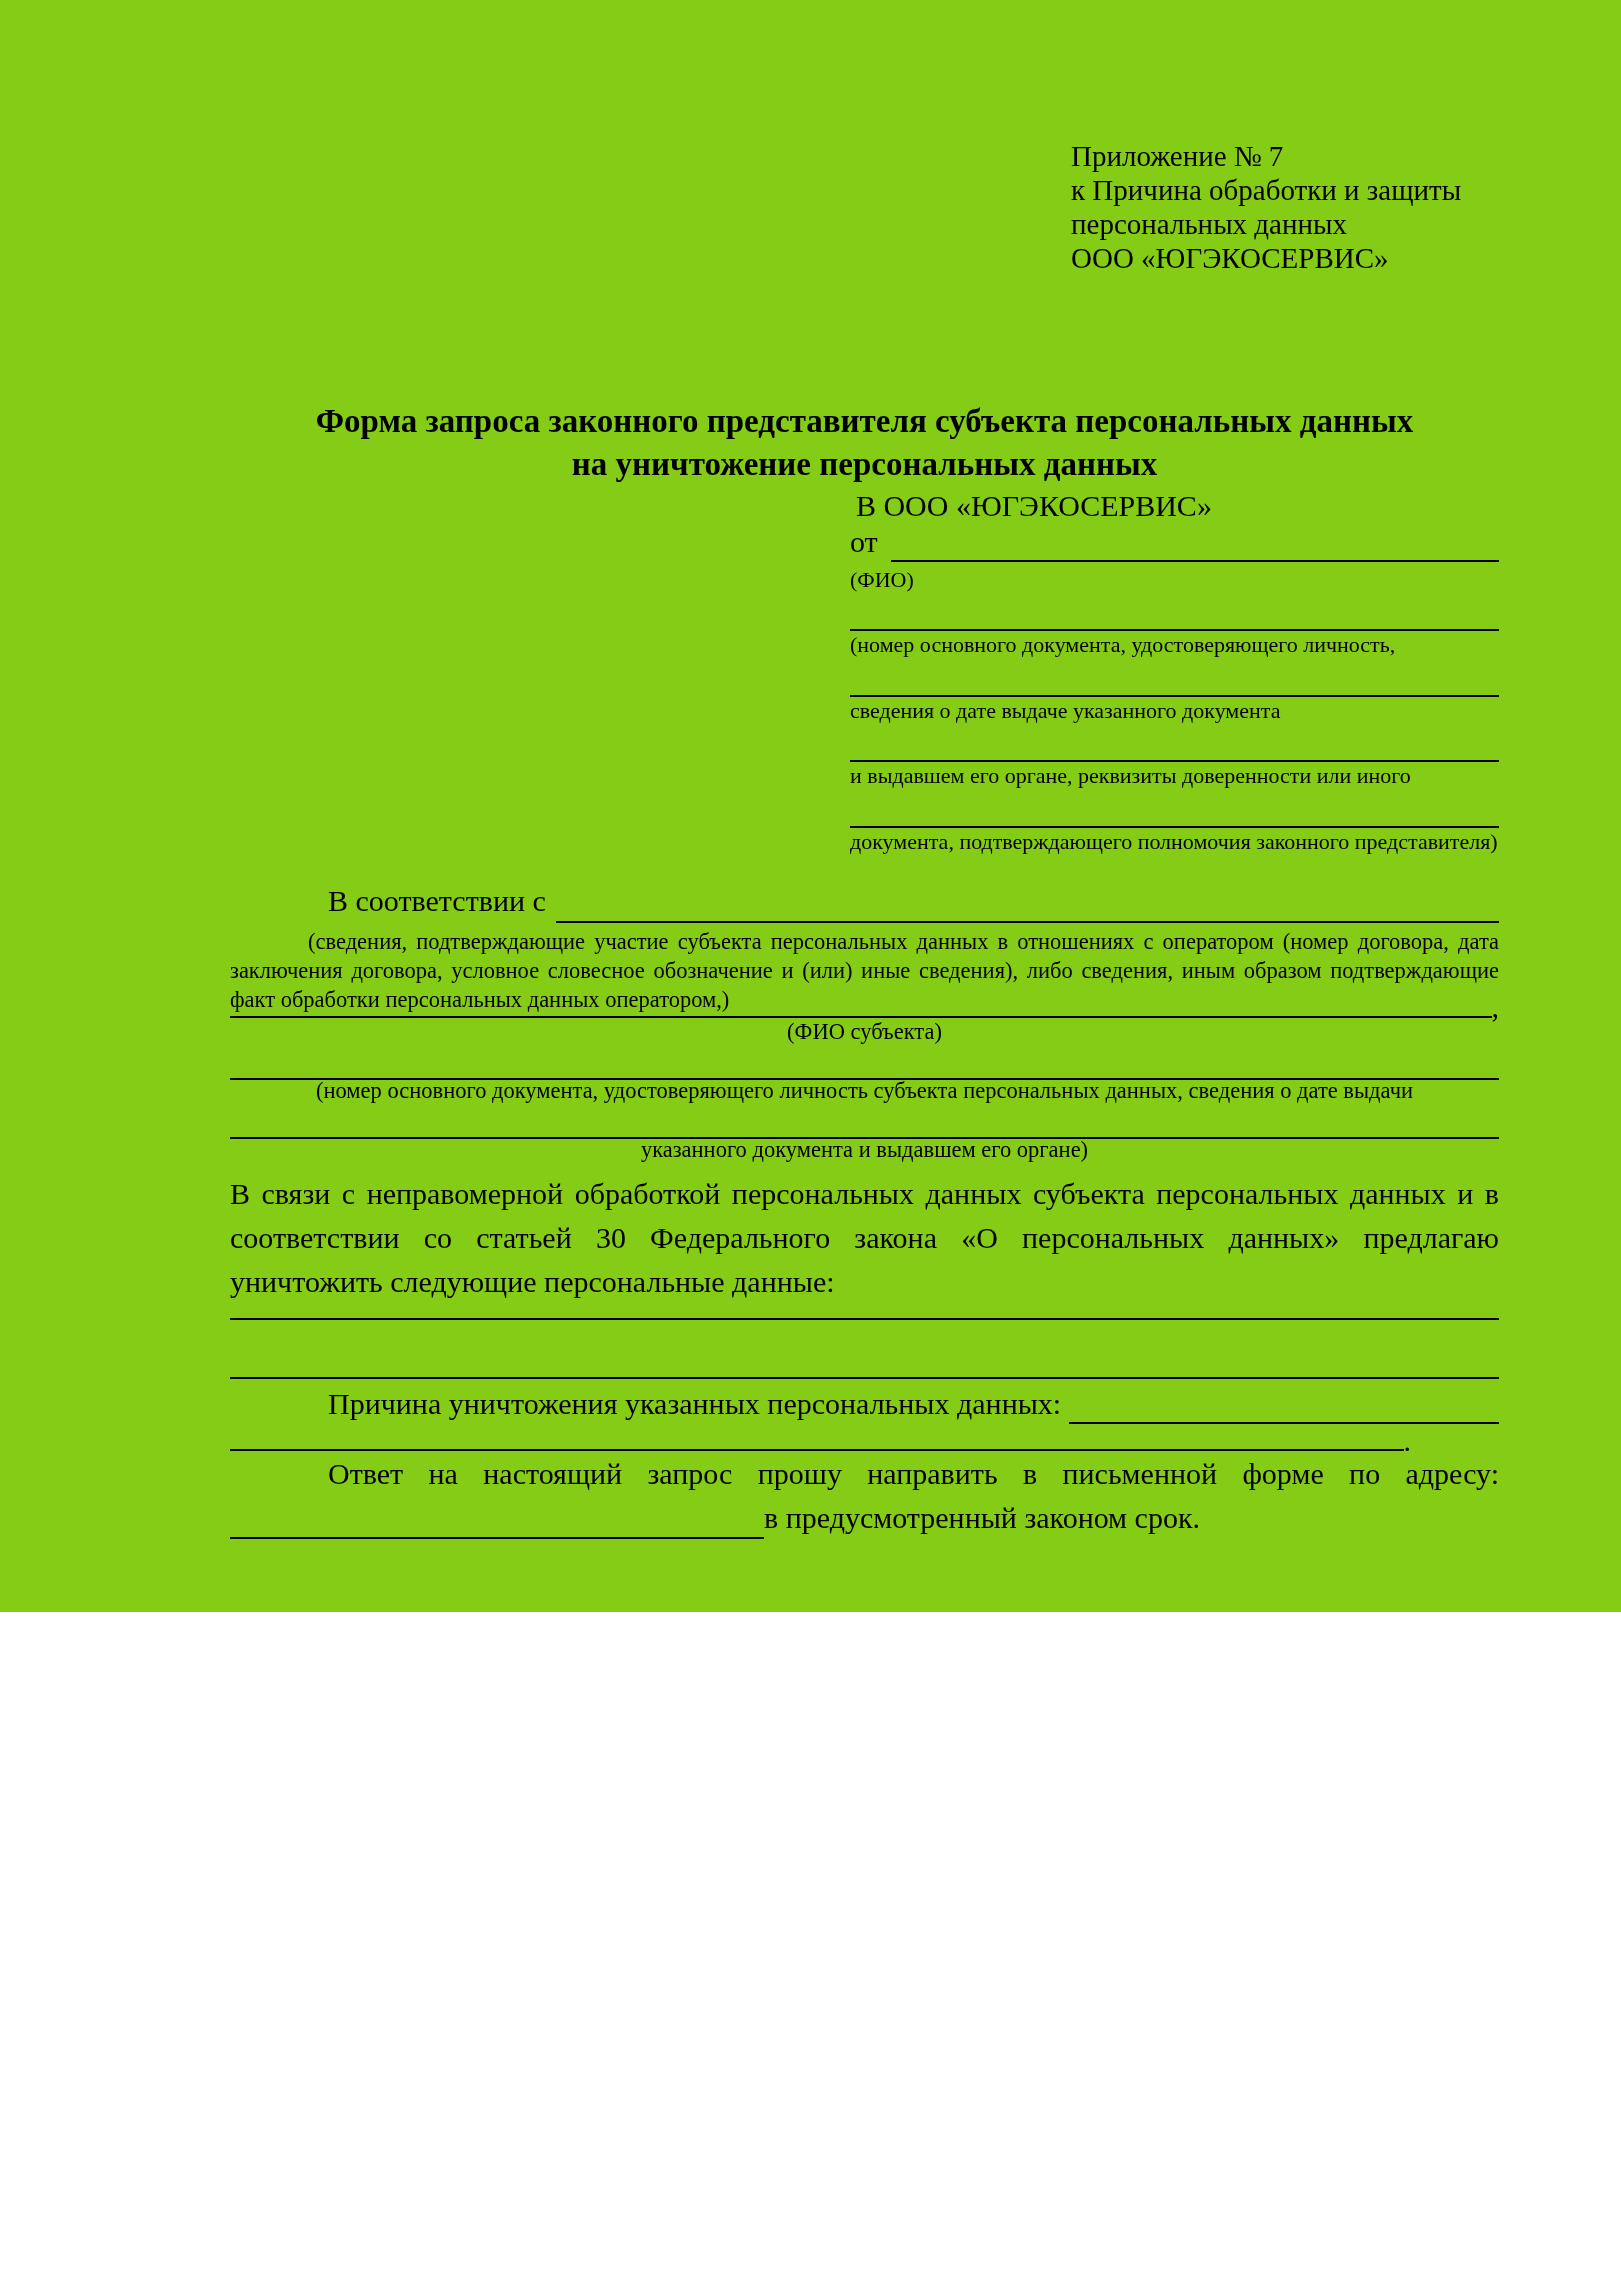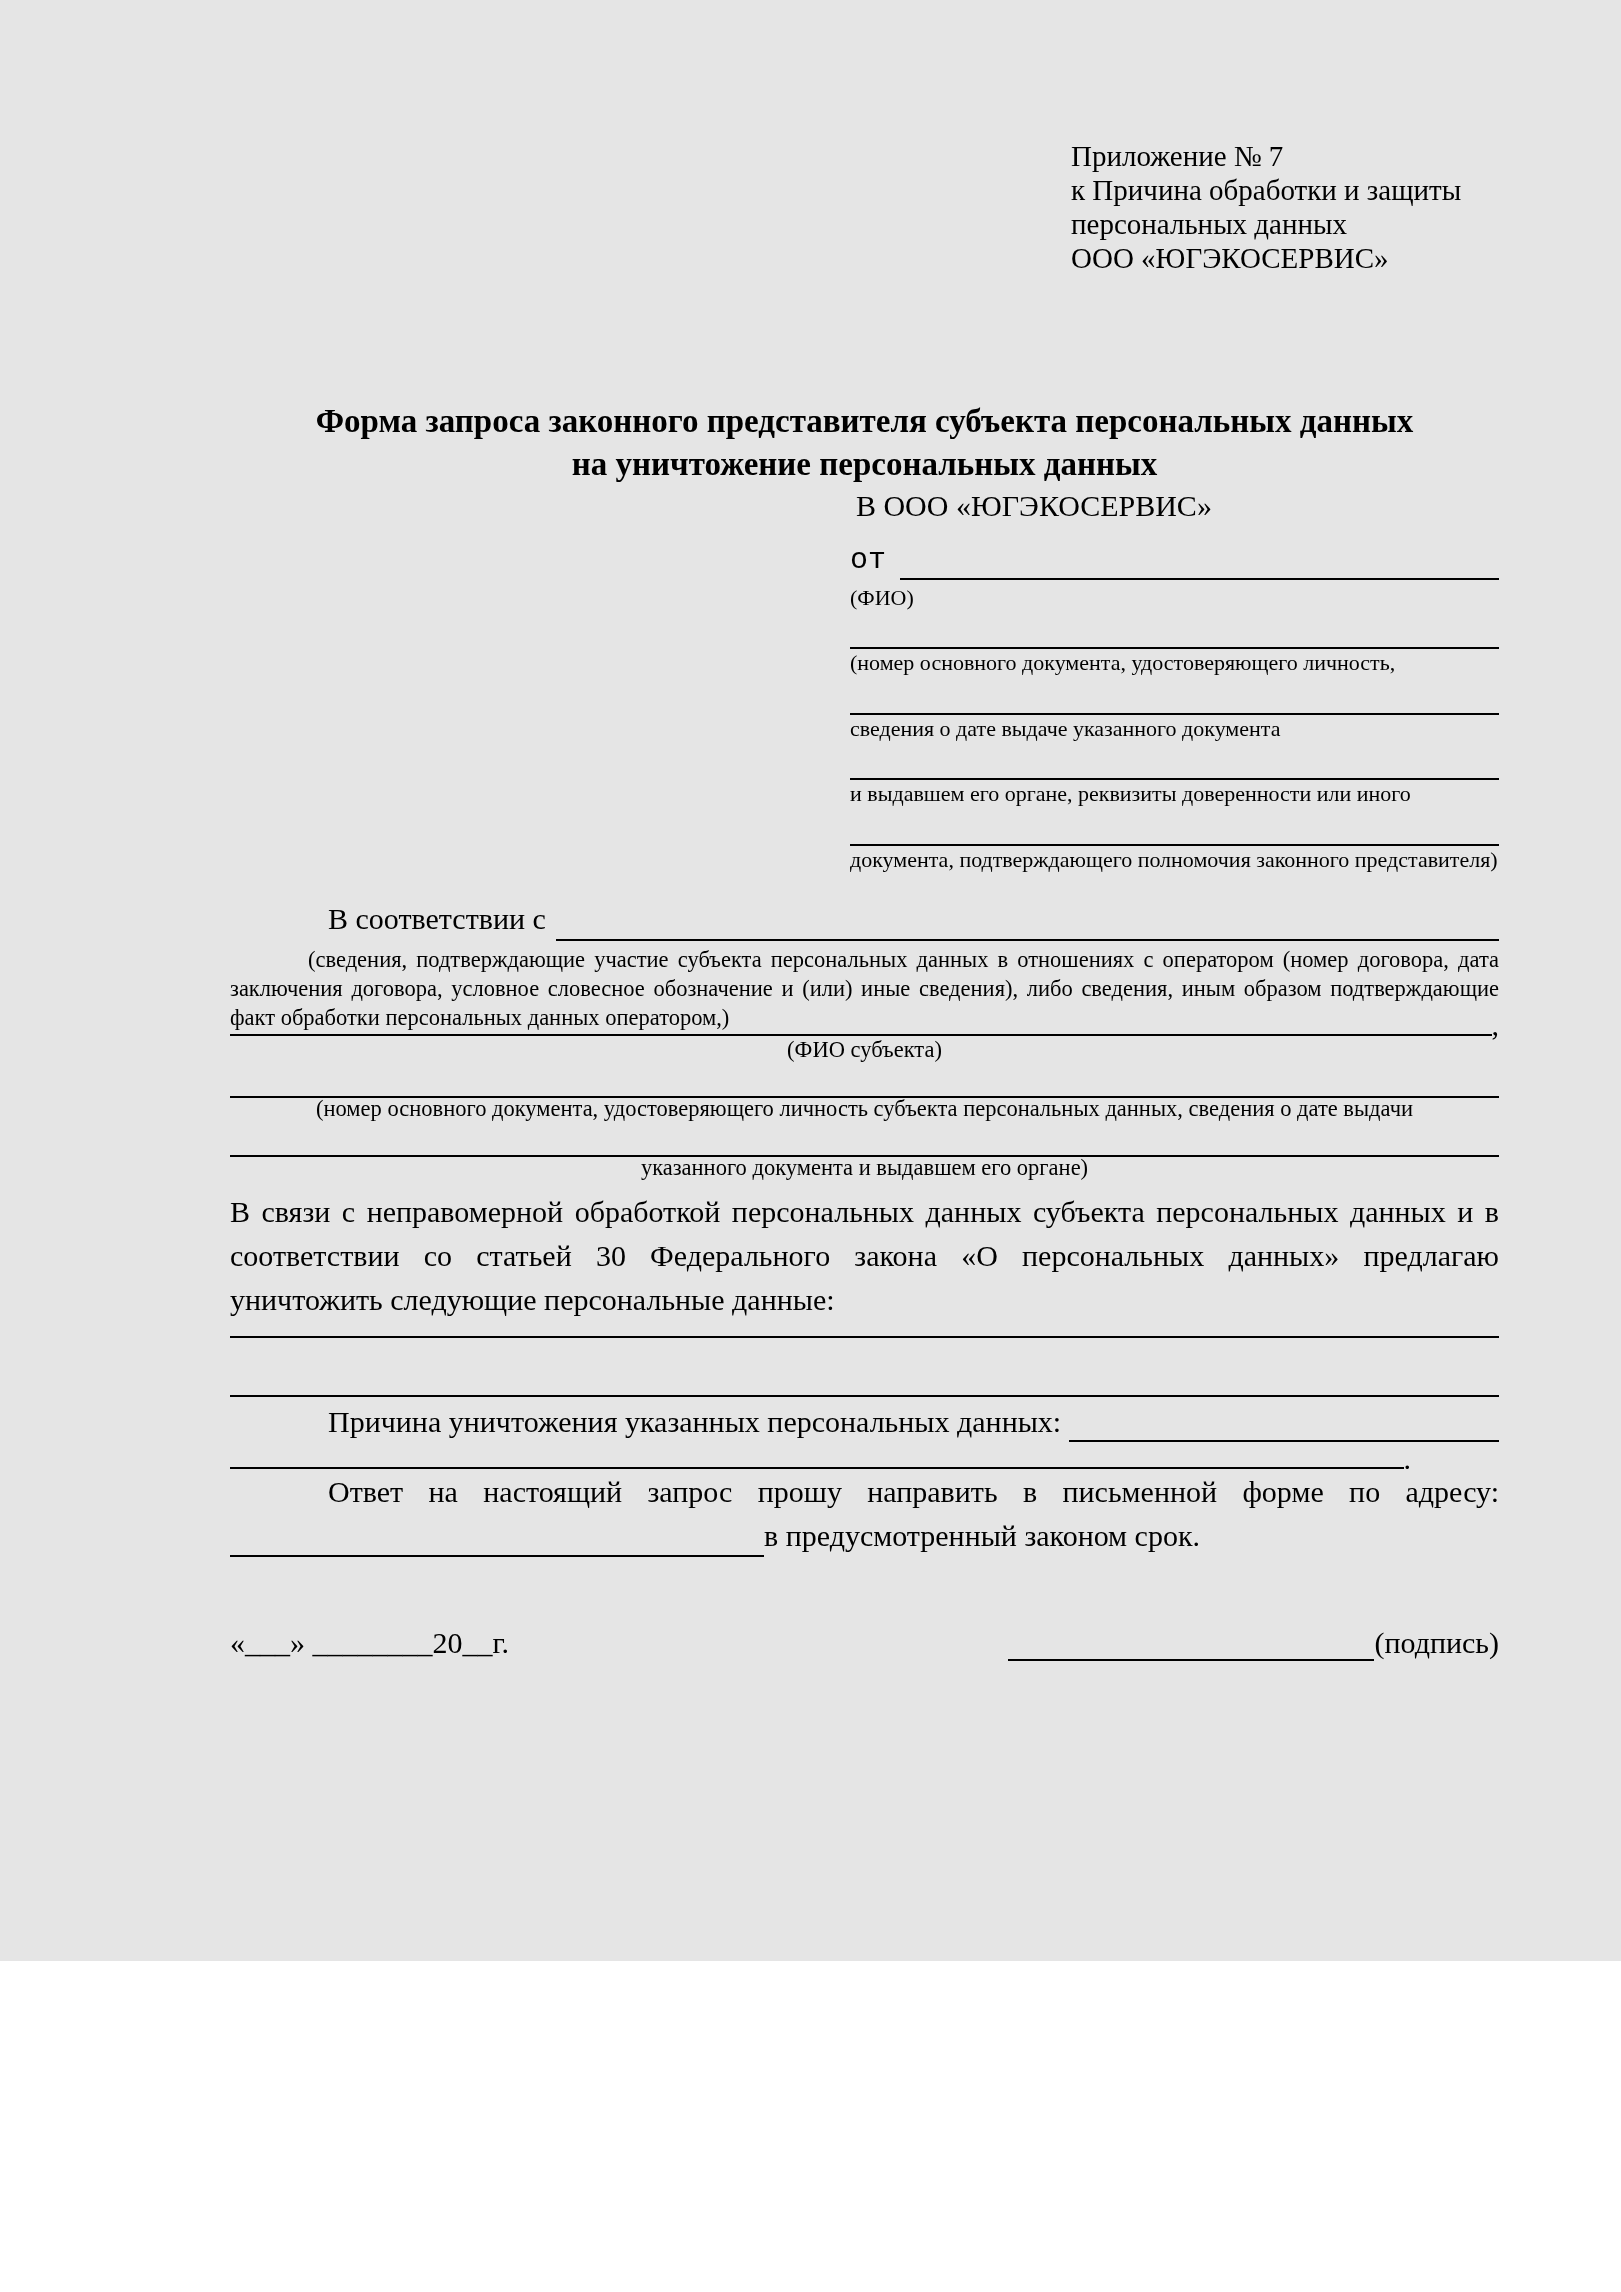--- a/index.html
+++ b/index.html
@@ -1,38 +1,38 @@
 <!DOCTYPE html>
 <html><head>
 <meta charset="utf-8">
 <style>
   html, body { margin: 0; padding: 0; background: #ffffff; }
   .page {
     position: relative;
     width: 1621px;
-    height: 1961px;
-    background: #e5e5e5;
+    height: 1612px;
+    background: #84cc16;
     color: #000000;
     font-family: "Liberation Serif", "DejaVu Serif", serif;
     font-size: 30px;
     box-sizing: border-box;
     padding: 139px 122px 0 230px;
     overflow: hidden;
   }
 
   
   .header-block { margin-left: 841px; font-size: 29px; line-height: 34px; }
 
   
   .doc-title { margin-top: 125px; text-align: center; font-weight: bold; font-size: 33px; line-height: 43px; }
 
   
   .addr { width: 649px; margin-left: 620px; }
   .addr-to { font-size: 30px; line-height: 39px; padding-left: 5.9px; }
-  .from-row { display: flex; height: 41px; margin-top: 18px; font-family: Liberation Mono, monospace; }
+  .from-row { display: flex; height: 41px; margin-top: 0; }
   .from-label { white-space: nowrap; padding-right: 13.7px; }
   .fill { flex: 1; border-bottom: 2px solid #000; margin-bottom: 3.9px; }
   .addr-caption { font-size: 22px; line-height: 27.4px; }
   .field-line { height: 36px; border-bottom: 2px solid #000; }
 
   
   .accordance-row { display: flex; margin-top: 29px; padding-left: 98px; height: 43px; }
   .accordance-row .lead { white-space: nowrap; padding-right: 9.8px; }
 
   .small-caption { font-size: 22.5px; line-height: 29px; text-align: justify; text-indent: 78px; }

